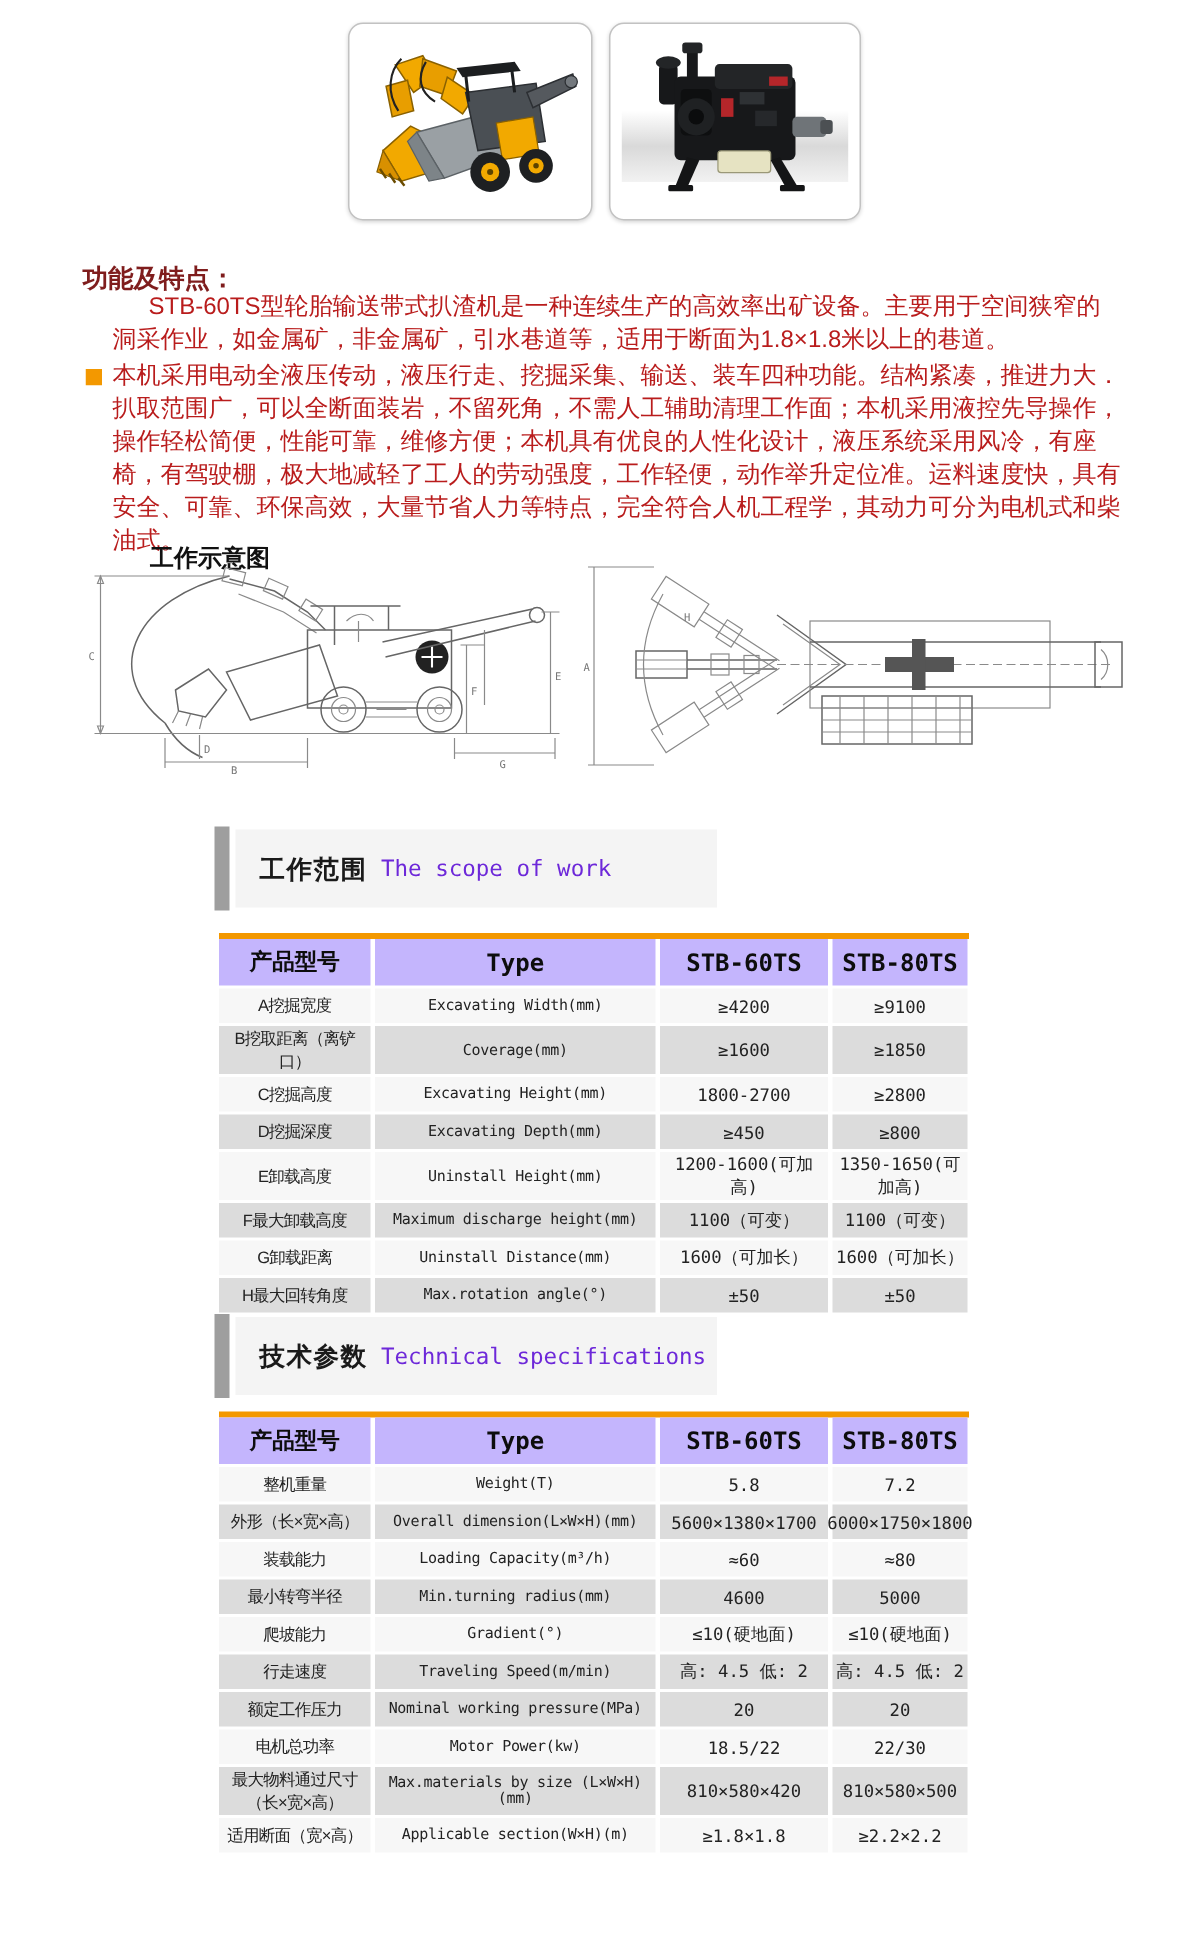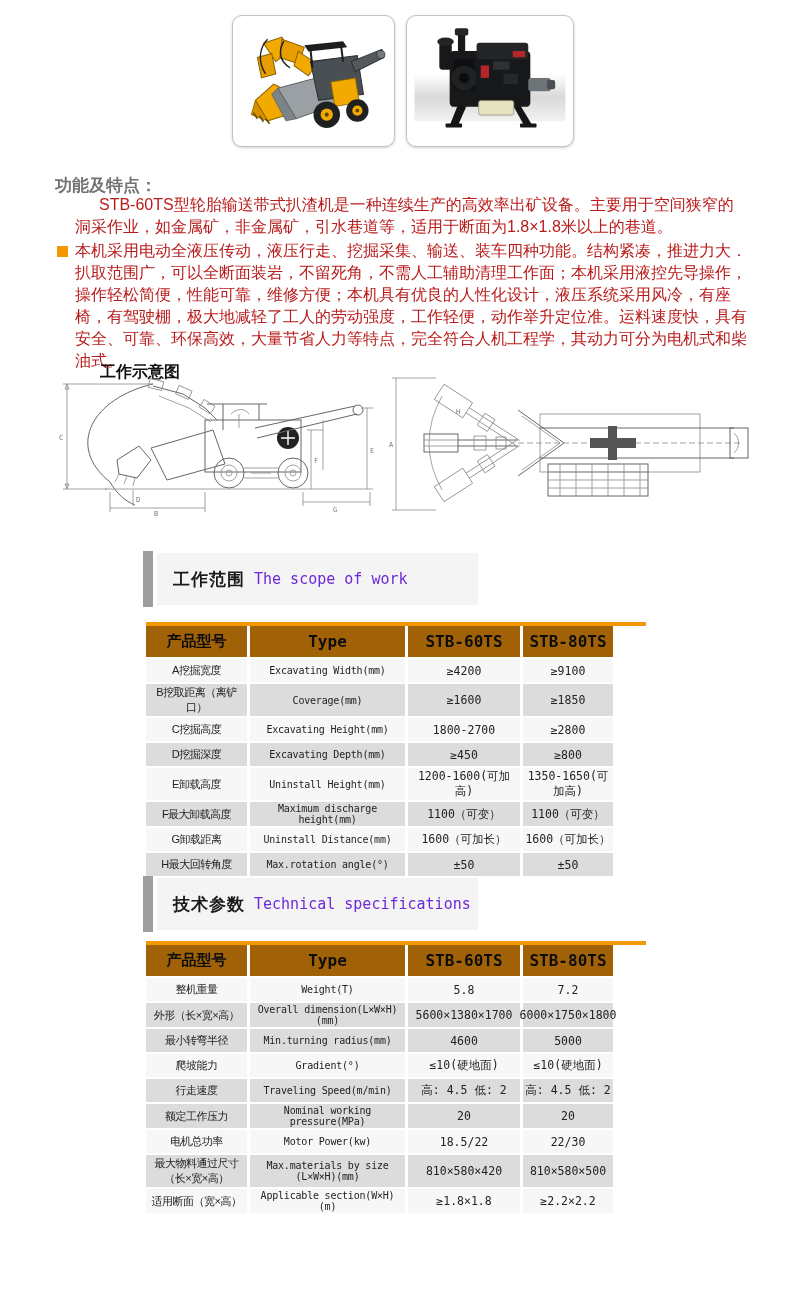--- a/index.html
+++ b/index.html
@@ -6,21 +6,21 @@
   .page{position:relative;width:800px;height:1300px;background:#fff;overflow:hidden;
         font-family:"Liberation Sans","DejaVu Sans",sans-serif;color:#333;}
 
   
   .photo-box{position:absolute;top:15px;width:153px;height:122px;background:#fff;
              border:1px solid #c2c2c2;border-radius:10px;box-shadow:0 1px 3px rgba(0,0,0,.18);
              padding:4px;}
   .photo-box svg{width:100%;height:100%;}
 
   
-  .features-title{position:absolute;left:55px;top:160px;font-size:17px;font-weight:bold;color:#737373;}
+  .features-title{position:absolute;left:55px;top:160px;font-size:17px;font-weight:bold;color:#7f1d1d;}
   .features-body{position:absolute;left:57px;top:194px;width:692px;font-size:16px;
                  line-height:22px;color:#b91c1c;}
   .features-body p{margin:0;padding-left:18px;}
   .features-body p.intro{text-indent:24px;margin-bottom:0;}
   .features-body p.bullet{position:relative;margin-top:2px;}
   .features-body p.bullet .sq{position:absolute;left:0;top:6px;width:11px;height:11px;}
 
   
   .diagram-title{position:absolute;left:100px;top:346px;font-size:16px;font-weight:bold;color:#111;}
   .diagram-svg{position:absolute;left:55px;top:368px;width:700px;height:150px;}
@@ -33,24 +33,24 @@
   .section-box .zh{font-size:17px;font-weight:bold;color:#1a1a1a;letter-spacing:1px;}
   .section-box .en{font-size:15px;color:#6d28d9;margin-left:9px;font-family:"DejaVu Sans Mono",monospace;}
 
   
   .spec-table{position:absolute;left:146px;width:500px;border-top:4px solid #f39800;background:#fff;}
   .trow{display:flex;gap:3px;margin-top:2px;}
   .trow.thead{margin-top:0;}
   .tcell{box-sizing:border-box;display:flex;align-items:center;justify-content:center;
          text-align:center;min-height:23px;padding:1px 2px;color:#222;}
   .c0{width:101px;font-size:11px;letter-spacing:-0.5px;}
-  .c1{width:155px;font-size:10px;letter-spacing:-0.2px;font-family:"DejaVu Sans Mono",monospace;}
+  .c1{width:187px;font-size:10px;letter-spacing:-0.2px;font-family:"DejaVu Sans Mono",monospace;}
   .c2{width:112px;font-size:11.5px;font-family:"DejaVu Sans Mono",monospace;}
   .c3{width:90px;font-size:11.5px;font-family:"DejaVu Sans Mono",monospace;}
-  .thead .tcell{background:#a16207;color:#0d0d0d;font-weight:bold;min-height:31px;}
+  .thead .tcell{background:#c4b5fd;color:#0d0d0d;font-weight:bold;min-height:31px;}
   .thead .c0{font-size:15px;letter-spacing:0;}
   .thead .c1,.thead .c2,.thead .c3{font-size:16px;letter-spacing:0;}
   .trow.light .tcell{background:#f7f7f7;}
   .trow.dark .tcell{background:#dcdcdc;}
 
   .thin{stroke:#8a8a8a;stroke-width:0.8;fill:none;}
   .thin2{stroke:#666;stroke-width:1;fill:none;}
 </style>
 </head>
 <body>
@@ -321,20 +321,26 @@
         <div class="tcell c1">Weight(T)</div>
         <div class="tcell c2">5.8</div>
         <div class="tcell c3">7.2</div>
       </div>
       <div class="trow dark">
         <div class="tcell c0">外形（长×宽×高）</div>
         <div class="tcell c1">Overall dimension(L×W×H)(mm)</div>
         <div class="tcell c2">5600×1380×1700</div>
         <div class="tcell c3">6000×1750×1800</div>
       </div>
+      <div class="trow light">
+        <div class="tcell c0">装载能力</div>
+        <div class="tcell c1">Loading Capacity(m³/h)</div>
+        <div class="tcell c2">≈60</div>
+        <div class="tcell c3">≈80</div>
+      </div>
       <div class="trow dark">
         <div class="tcell c0">最小转弯半径</div>
         <div class="tcell c1">Min.turning radius(mm)</div>
         <div class="tcell c2">4600</div>
         <div class="tcell c3">5000</div>
       </div>
       <div class="trow light">
         <div class="tcell c0">爬坡能力</div>
         <div class="tcell c1">Gradient(°)</div>
         <div class="tcell c2">≤10(硬地面)</div>

